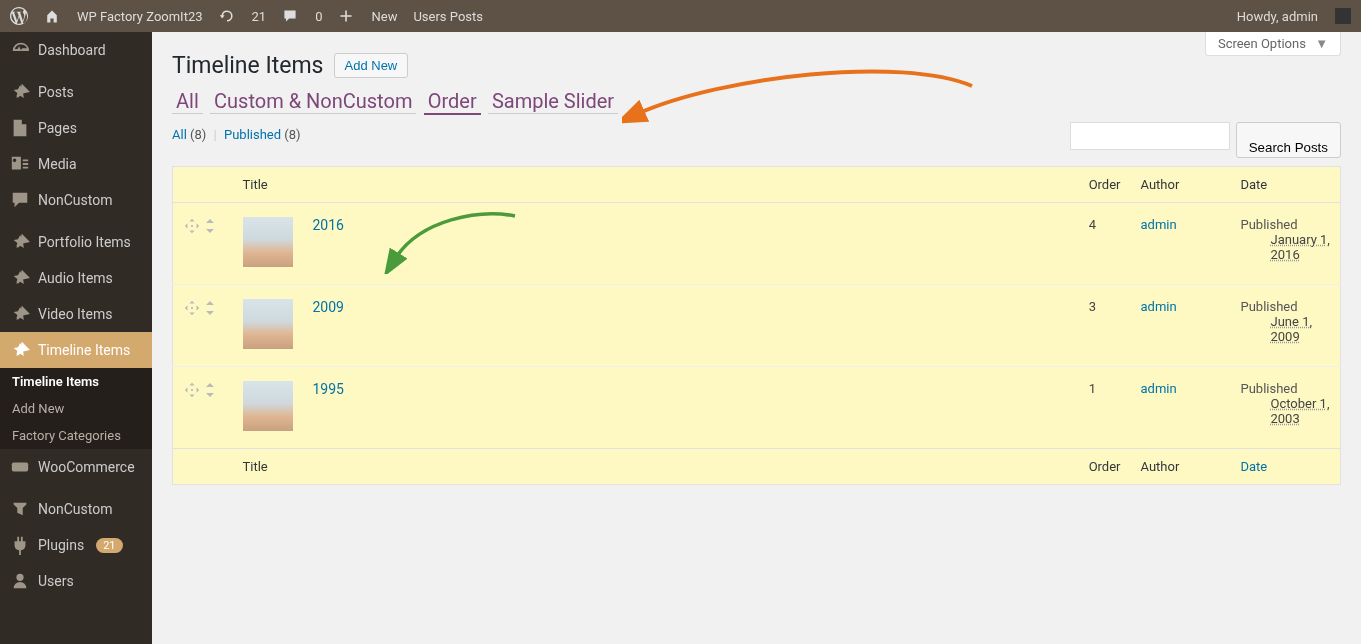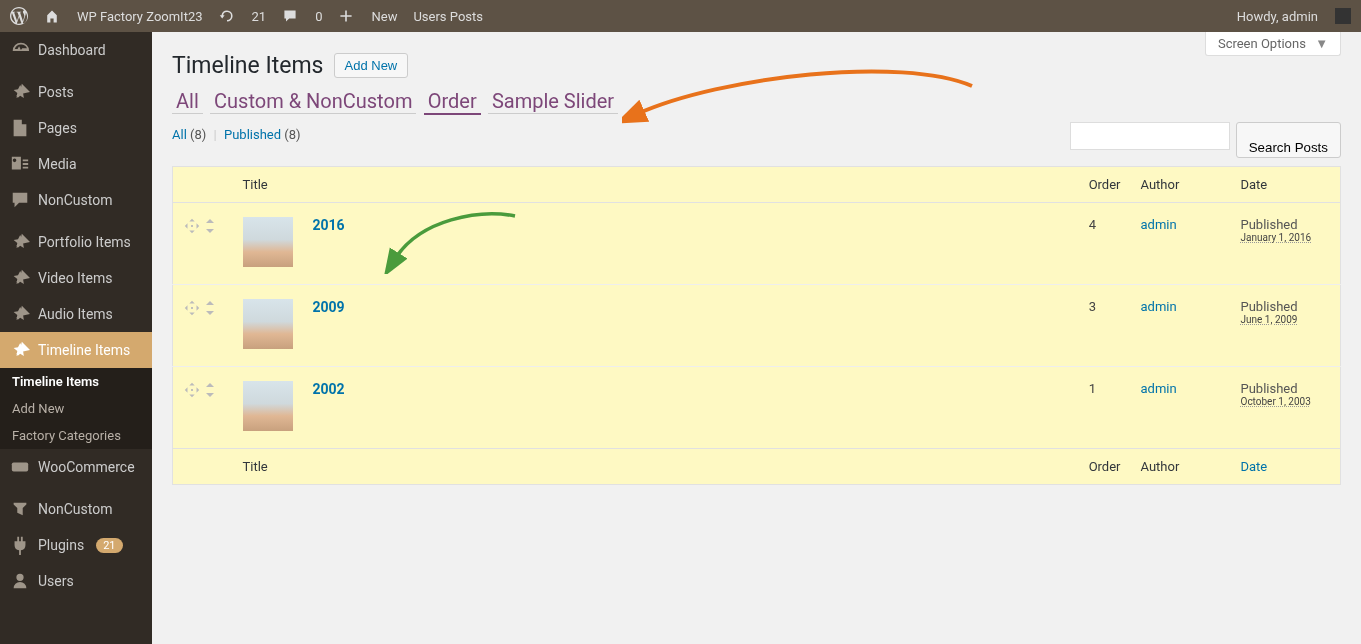--- a/index.html
+++ b/index.html
@@ -59,24 +59,24 @@
 table.wp-list td { padding: 14px 10px; border-top: 1px solid #eee; vertical-align: top; }
 table.wp-list thead th, table.wp-list tfoot th { border-bottom: 1px solid #e1e1e1; }
 table.wp-list tfoot th { border-top: 1px solid #e1e1e1; border-bottom: none; }
 .col-handle { width: 60px; }
 .col-thumb { width: 60px; }
 .col-title { }
 .col-order { width: 50px; }
 .col-author { width: 100px; }
 .col-date { width: 110px; }
 .thumb { width: 50px; height: 50px; background: linear-gradient(to bottom, #d8e4ea 0%, #cfd9dd 45%, #e0b794 70%, #c8a17e 100%); display: inline-block; }
-.row-title { color: #0073aa; font-weight: 700; font-size: 14px; cursor: pointer; }
+.row-title { color: #0073aa; font-weight: 400; font-size: 14px; cursor: pointer; }
 .author-link { color: #0073aa; cursor: pointer; }
 .date-label { color: #555; font-size: 13px; }
-.date-date { text-decoration: underline dotted #999; font-size: 10px; }
+.date-date { text-decoration: underline dotted #999; font-size: 13px; margin-left: 30px; }
 table.wp-list tfoot .date-col a { color: #0073aa; }
 .move-handle svg, .sort-arrows svg { fill: #bbb; }
 .move-handle, .sort-arrows { display: inline-block; cursor: move; }
 
 
 .annot-orange { position: absolute; top: 34px; left: 470px; pointer-events: none; }
 .annot-green { position: absolute; top: 172px; left: 228px; pointer-events: none; }
 </style>
 </head>
 <body>
@@ -163,28 +163,28 @@
           <path d="M12 2l3 6 6 1-5 4 1 7-5-3-5 3 1-7-5-4 6-1z" transform="scale(.8) translate(2,2)"></path>
           <path d="M13 2l-2 9-4 4 2 2 4-4 9-2z"></path>
         </svg>
         <span>Portfolio Items</span>
       </div>
       <div class="menu-item">
         <svg viewBox="0 0 22 22">
           <path d="M12 2l3 6 6 1-5 4 1 7-5-3-5 3 1-7-5-4 6-1z" transform="scale(.8) translate(2,2)"></path>
           <path d="M13 2l-2 9-4 4 2 2 4-4 9-2z"></path>
         </svg>
+        <span>Audio Items</span>
+      </div>
+      <div class="menu-item">
+        <svg viewBox="0 0 22 22">
+          <path d="M12 2l3 6 6 1-5 4 1 7-5-3-5 3 1-7-5-4 6-1z" transform="scale(.8) translate(2,2)"></path>
+          <path d="M13 2l-2 9-4 4 2 2 4-4 9-2z"></path>
+        </svg>
         <span>Video Items</span>
-      </div>
-      <div class="menu-item">
-        <svg viewBox="0 0 22 22">
-          <path d="M12 2l3 6 6 1-5 4 1 7-5-3-5 3 1-7-5-4 6-1z" transform="scale(.8) translate(2,2)"></path>
-          <path d="M13 2l-2 9-4 4 2 2 4-4 9-2z"></path>
-        </svg>
-        <span>Audio Items</span>
       </div>
       <div class="menu-item current">
         <svg viewBox="0 0 22 22">
           <path d="M12 2l3 6 6 1-5 4 1 7-5-3-5 3 1-7-5-4 6-1z" transform="scale(.8) translate(2,2)"></path>
           <path d="M13 2l-2 9-4 4 2 2 4-4 9-2z"></path>
         </svg>
         <span>Timeline Items</span>
       </div>
       <div class="submenu">
         <div class="submenu-item current">Timeline Items</div>
@@ -303,21 +303,21 @@
               <div class="date-date">June 1, 2009</div>
             </td>
           </tr>
           <tr>
             <td class="col-handle"><span class="move-handle"><svg width="18" height="18" viewBox="0 0 20 20">
                   <path d="M10 2l3 3H7zM2 10l3-3v6zm16 0l-3 3V7zM10 18l-3-3h6z M9 9h2v2H9z"></path>
                 </svg></span> <span class="sort-arrows"><svg width="12" height="18" viewBox="0 0 12 18">
                   <path d="M6 2l4 4H2zM6 16l-4-4h8z"></path>
                 </svg></span></td>
             <td class="col-thumb"><span class="thumb"></span></td>
-            <td class="col-title"><span class="row-title">2002</span></td>
+            <td class="col-title"><span class="row-title">1995</span></td>
             <td class="col-order">1</td>
             <td class="col-author"><span class="author-link">admin</span></td>
             <td class="col-date">
               <div class="date-label">Published</div>
               <div class="date-date">October 1, 2003</div>
             </td>
           </tr>
         </tbody>
       <tfoot>
         <tr>

